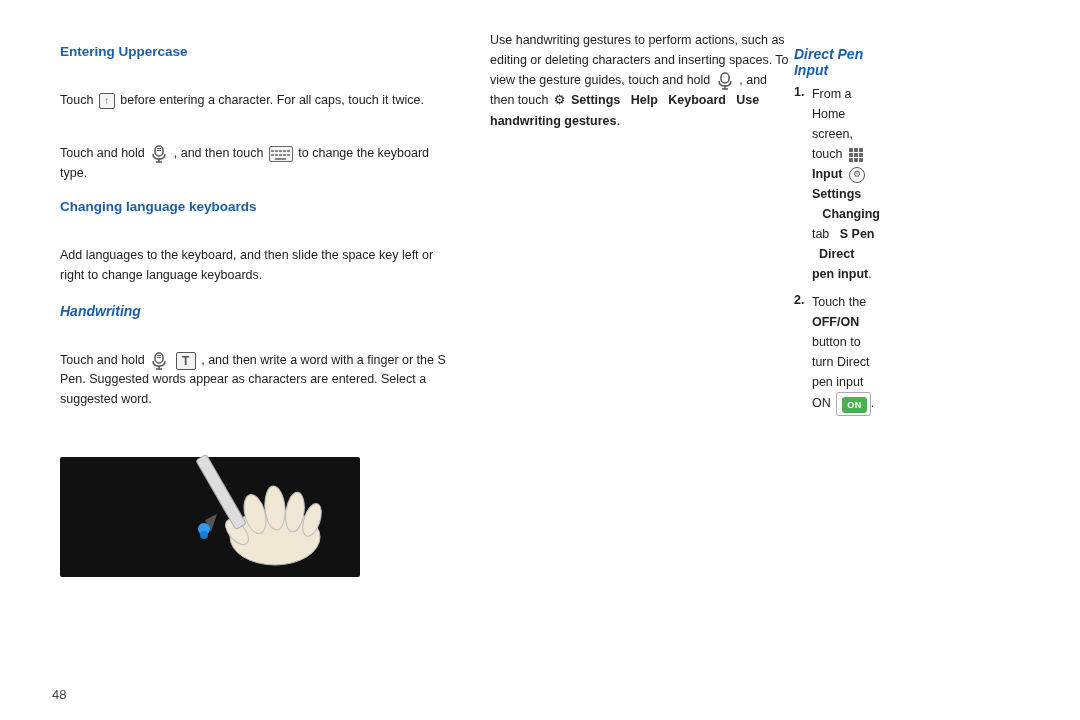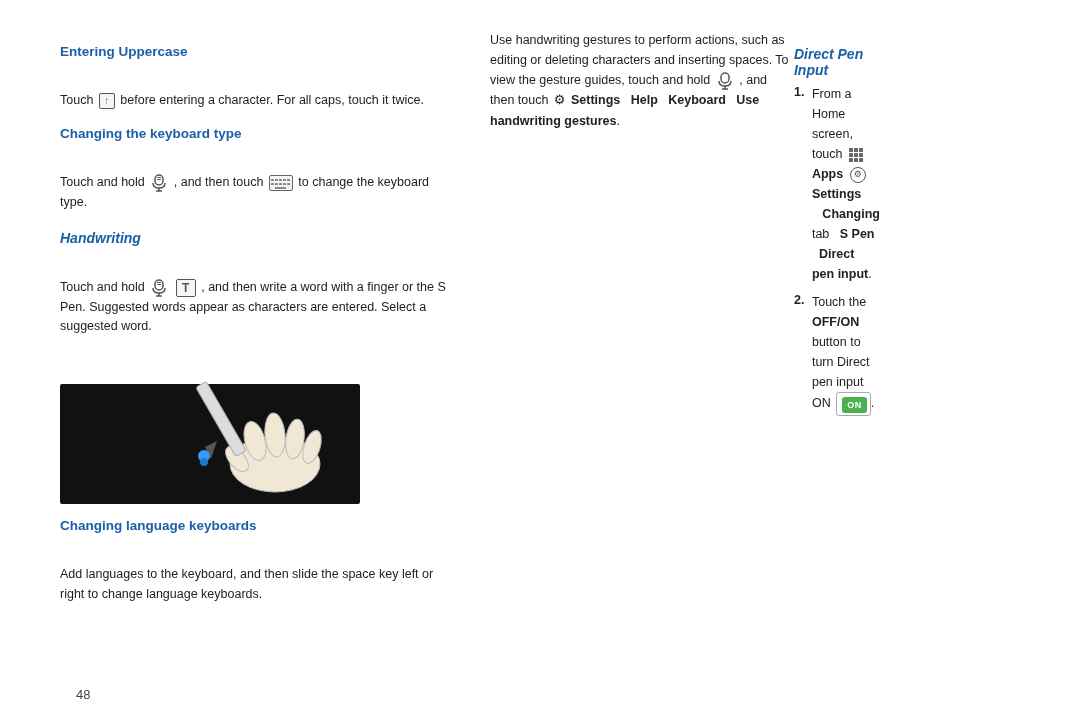--- a/index.html
+++ b/index.html
@@ -106,21 +106,21 @@
       display: inline-block;
       border: 1px solid #aaa;
       border-radius: 3px;
       padding: 1px 3px;
       vertical-align: middle;
       margin-left: 2px;
     }
     .page-number {
       position: absolute;
       bottom: 18px;
-      left: 76px;
+      left: 52px;
       font-size: 13px;
       color: #444;
     }
 
     .right-top-text {
       font-size: 12.5px;
       line-height: 1.6;
       color: #222;
       margin-bottom: 4px;
     }
@@ -152,21 +152,20 @@
     <div>
       <div class="section-heading">Entering Uppercase</div>
       <div class="section-body">
         Touch 
         <span class="icon-up-arrow">↑</span>
         before entering a character. For all caps, touch it twice.
       </div>
     </div>
 
     <div>
-      <div class="section-heading">Changing the keyboard type</div>
       <div class="section-body">
         Touch and hold
         <span style="display:inline-block;vertical-align:middle;width:18px;height:18px;margin:0 2px;">
           <svg viewBox="0 0 18 18" width="18" height="18">
             <rect x="5" y="1" width="8" height="10" rx="4" fill="none" stroke="#555" stroke-width="1.5"></rect>
             <path d="M3 9 Q3 14 9 14 Q15 14 15 9" fill="none" stroke="#555" stroke-width="1.5"></path>
             <line x1="9" y1="14" x2="9" y2="17" stroke="#555" stroke-width="1.5"></line>
             <line x1="6" y1="17" x2="12" y2="17" stroke="#555" stroke-width="1.5"></line>
             <rect x="7" y="3" width="4" height="1" rx="0.5" fill="#555"></rect>
             <rect x="7" y="5" width="4" height="1" rx="0.5" fill="#555"></rect>
@@ -186,20 +185,25 @@
             <rect x="13" y="7" width="3" height="2" rx="0.5" fill="#888"></rect>
             <rect x="17" y="7" width="3" height="2" rx="0.5" fill="#888"></rect>
             <rect x="5" y="11" width="11" height="2" rx="0.5" fill="#888"></rect>
           </svg>
         </span>
         to change the keyboard type.
       </div>
     </div>
 
     <div>
+      <div class="section-heading">Changing language keyboards</div>
+      <div class="section-body">Add languages to the keyboard, and then slide the space key left or right to change language keyboards.</div>
+    </div>
+
+    <div>
       <div class="section-heading-italic">
         <span>Handwriting</span>
       </div>
       <div class="section-body">
         Touch and hold
         <span style="display:inline-block;vertical-align:middle;width:18px;height:18px;margin:0 2px;">
           <svg viewBox="0 0 18 18" width="18" height="18">
             <rect x="5" y="1" width="8" height="10" rx="4" fill="none" stroke="#555" stroke-width="1.5"></rect>
             <path d="M3 9 Q3 14 9 14 Q15 14 15 9" fill="none" stroke="#555" stroke-width="1.5"></path>
             <line x1="9" y1="14" x2="9" y2="17" stroke="#555" stroke-width="1.5"></line>
@@ -227,25 +231,20 @@
           <ellipse cx="82" cy="100" rx="8" ry="15" fill="#f0e8d5" stroke="#bbb" stroke-width="1" transform="rotate(-40,82,100)"></ellipse>
 
           <rect x="60" y="20" width="12" height="80" rx="3" fill="#ddd" stroke="#aaa" stroke-width="1" transform="rotate(-30,66,60)"></rect>
           <polygon points="50,88 62,82 56,100" fill="#555"></polygon>
 
           <circle cx="49" cy="97" r="6" fill="#3399ff"></circle>
 
           <circle cx="49" cy="103" r="4" fill="#1a7acc"></circle>
         </svg>
       </div>
-    </div>
-
-    <div>
-      <div class="section-heading">Changing language keyboards</div>
-      <div class="section-body">Add languages to the keyboard, and then slide the space key left or right to change language keyboards.</div>
     </div>
 
   </div>
 
   <div class="right-col">
 
     <div class="right-top-text">
       Use handwriting gestures to perform actions, such as editing or deleting characters and inserting spaces. To view the gesture guides, touch and hold
       <span style="display:inline-block;vertical-align:middle;width:18px;height:18px;margin:0 2px;">
         <svg viewBox="0 0 18 18" width="18" height="18">
@@ -278,21 +277,21 @@
               <rect x="6" y="1" width="4" height="4" rx="0.5" fill="#666"></rect>
               <rect x="11" y="1" width="4" height="4" rx="0.5" fill="#666"></rect>
               <rect x="1" y="6" width="4" height="4" rx="0.5" fill="#666"></rect>
               <rect x="6" y="6" width="4" height="4" rx="0.5" fill="#666"></rect>
               <rect x="11" y="6" width="4" height="4" rx="0.5" fill="#666"></rect>
               <rect x="1" y="11" width="4" height="4" rx="0.5" fill="#666"></rect>
               <rect x="6" y="11" width="4" height="4" rx="0.5" fill="#666"></rect>
               <rect x="11" y="11" width="4" height="4" rx="0.5" fill="#666"></rect>
             </svg>
           </span>
-          <span class="bold">Apps</span>
+          <span class="bold">Input</span>
           <span style="display:inline-block;vertical-align:middle;width:16px;height:16px;border:1.5px solid #555;border-radius:50%;text-align:center;line-height:13px;font-size:9px;color:#555;margin:0 3px;">⚙</span>
           <span class="bold">Settings</span>
           <br>
           &nbsp;&nbsp;&nbsp;<span class="bold">Changing</span> tab &nbsp;
           <span class="bold">S Pen</span> &nbsp;
           <span class="bold">Direct pen input</span>.
         </div>
       </div>
 
       <div class="list-item">

